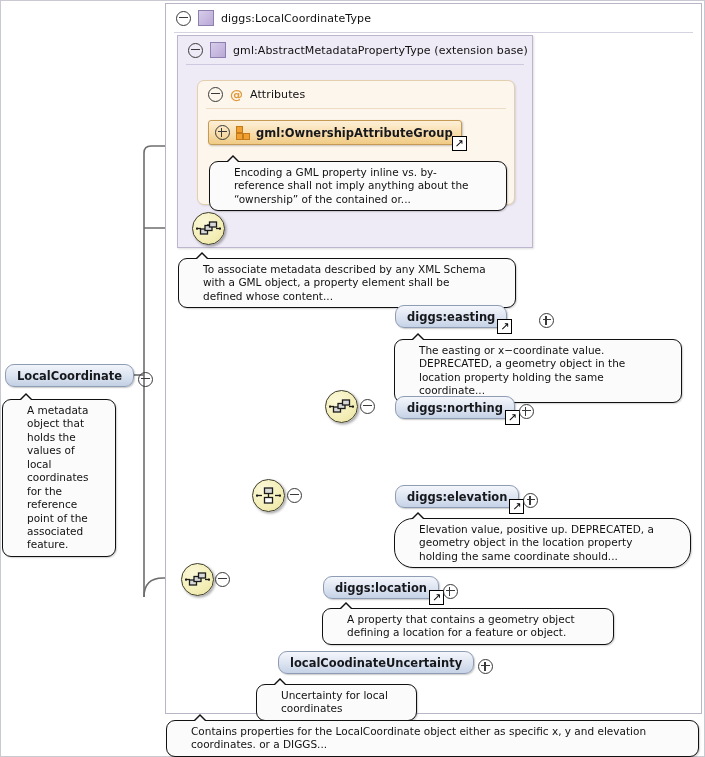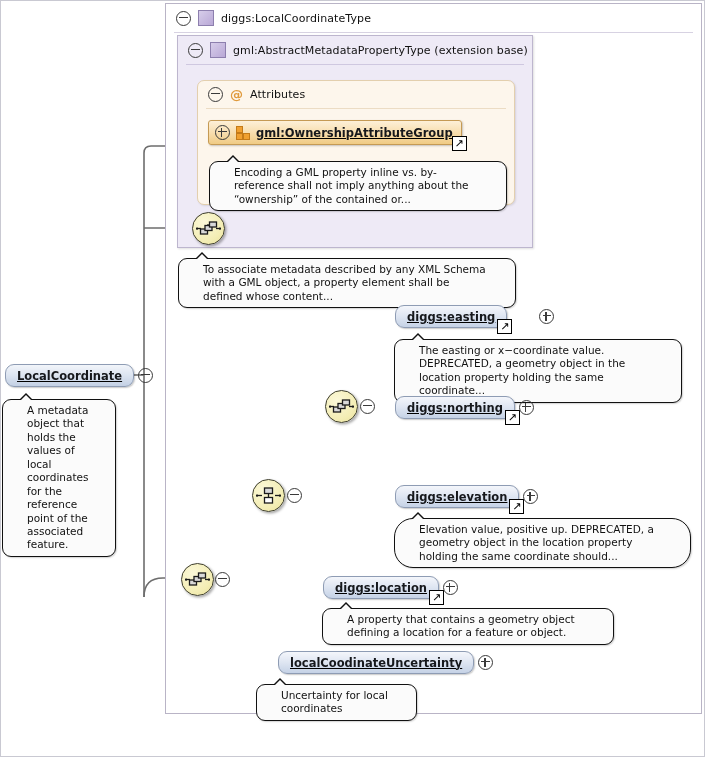--- a/index.html
+++ b/index.html
@@ -50,21 +50,21 @@
   
   .at-glyph{color:#e09a3c;font-size:13px;font-weight:bold;line-height:1;flex:0 0 auto;}
   
   .ag-icon{width:14px;height:13px;position:relative;flex:0 0 auto;}
   .ag-icon i{position:absolute;background:#f0a030;border:1px solid #c47a18;display:block;}
   .ag-icon i:nth-child(1){left:0;top:0;width:5px;height:5px;}
   .ag-icon i:nth-child(2){left:0;top:7px;width:5px;height:5px;}
   .ag-icon i:nth-child(3){left:7px;top:7px;width:5px;height:5px;}
 
   
-  .node{position:absolute;display:flex;align-items:center;gap:4px;text-decoration:underline;}
+  .node{position:absolute;display:flex;align-items:flex-end;gap:4px;}
   .pill{
     display:inline-flex;align-items:center;justify-content:center;
     height:21px;padding:0 11px;border-radius:9px;
     background:linear-gradient(180deg,#f4f6fb 0%,#dfe6f2 48%,#c5d2e6 100%);
     border:1px solid #8e9cb4;
     box-shadow:1px 1px 1.5px rgba(0,0,0,.22);
     font-size:11.5px;font-weight:bold;color:#16181c;white-space:nowrap;
     position:relative;
   }
   .pill.attrgrp{
@@ -353,14 +353,15 @@
   <div class="ann tip16" style="left:321px;top:607px;width:292px;">A property that contains a geometry object defining a location for a feature or object.</div>
 
   <div class="node" style="left:256px;top:650px;margin-left:21px;">
     <span class="pill">
       <span>localCoodinateUncertainty</span>
     </span>
     <span class="ctl plus"></span>
   </div>
   <div class="ann tip16" style="left:255px;top:683px;width:161px;">Uncertainty for local coordinates</div>
 
+  <div class="ann tip26" style="left:165px;top:719px;width:533px;">Contains properties for the LocalCoordinate object either as specific x, y and elevation coordinates. or a DIGGS...</div>
 
 </div>
 
 </body></html>

